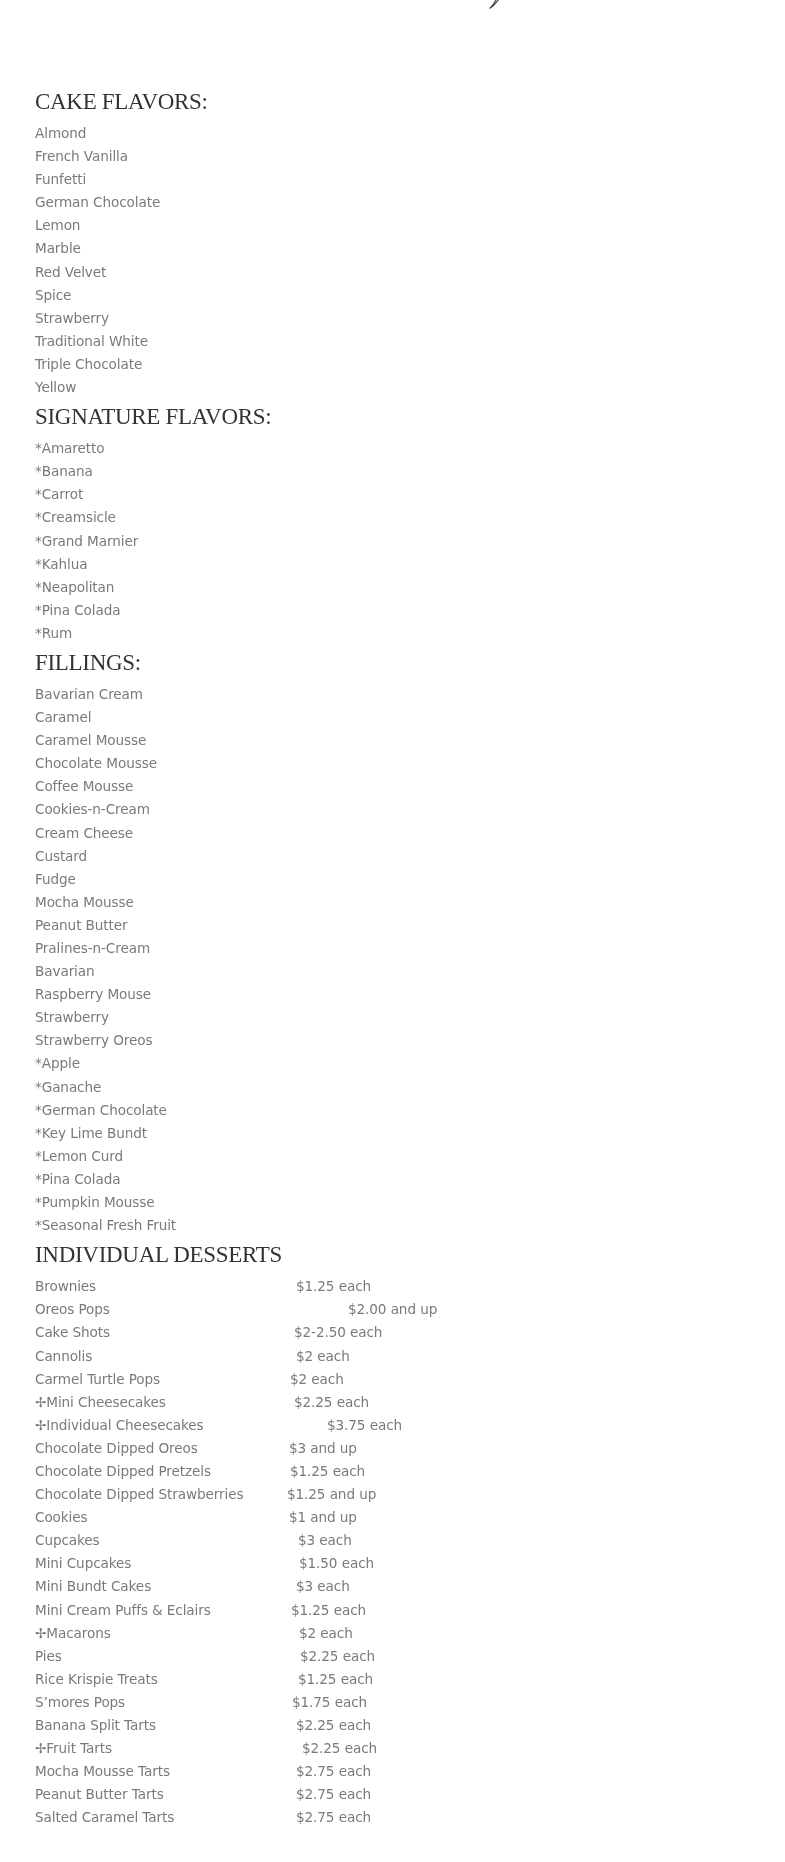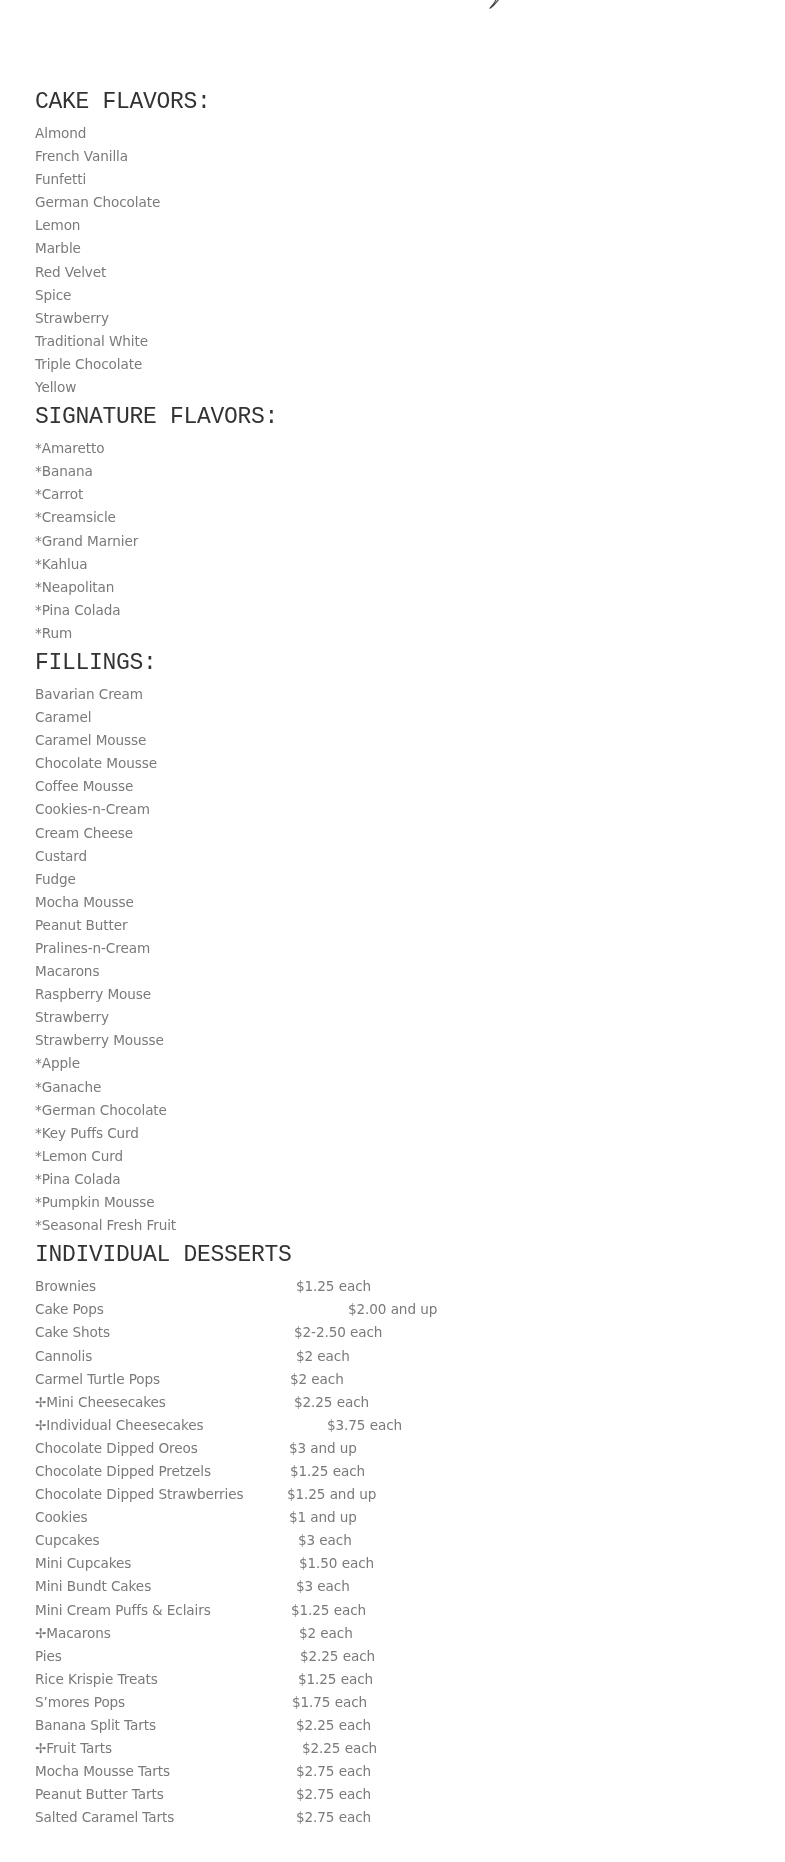--- a/index.html
+++ b/index.html
@@ -1,19 +1,19 @@
 <!DOCTYPE html>
 <html><head>
   <meta charset="utf-8">
   <style>
     html, body { margin: 0; padding: 0; background: #ffffff; }
     body { width: 785px; height: 1862px; overflow: hidden; position: relative; font-family: "DejaVu Sans", sans-serif; }
     .title-tail { position: absolute; left: 0; top: -30px; width: 785px; height: 40px; }
     .content { position: absolute; left: 35px; top: 84px; width: 720px; }
-    h2 { margin: 0; font-weight: 400; font-size: 23px; color: #333333; letter-spacing: -0.3px; line-height: 36px; height: 38px; font-family: Liberation Mono, monospace; }
+    h2 { margin: 0; font-weight: 400; font-size: 23px; color: #333333; letter-spacing: -0.3px; line-height: 36px; height: 38px; font-family: Liberation Serif, serif; }
     ul { list-style: none; margin: 0; padding: 0; }
     li { font-size: 13.6px; color: #7a7a7a; line-height: 23.1px; height: 23.1px; white-space: nowrap; position: relative; letter-spacing: -0.1px; }
     .price { position: absolute; top: 0; }
   </style>
 </head>
 <body>
 
 <svg class="title-tail" viewBox="0 -30 785 40">
   <path d="M318 -2 q2 2 3 0" stroke="#444" stroke-width="1.2" fill="none"></path>
   <path d="M505 -8 q-10 12 -12 14 q-5 4 -2 1 q6 -6 10 -20" stroke="#444" stroke-width="1.1" fill="none"></path>
@@ -59,39 +59,39 @@
         <li>Caramel Mousse</li>
         <li>Chocolate Mousse</li>
         <li>Coffee Mousse</li>
         <li>Cookies-n-Cream</li>
         <li>Cream Cheese</li>
         <li>Custard</li>
         <li>Fudge</li>
         <li>Mocha Mousse</li>
         <li>Peanut Butter</li>
         <li>Pralines-n-Cream</li>
-        <li>Macarons</li>
+        <li>Bavarian</li>
         <li>Raspberry Mouse</li>
         <li>Strawberry</li>
-        <li>Strawberry Mousse</li>
+        <li>Strawberry Oreos</li>
         <li>*Apple</li>
         <li>*Ganache</li>
         <li>*German Chocolate</li>
-        <li>*Key Puffs Curd</li>
+        <li>*Key Lime Bundt</li>
         <li>*Lemon Curd</li>
         <li>*Pina Colada</li>
         <li>*Pumpkin Mousse</li>
         <li>*Seasonal Fresh Fruit</li>
       </ul>
   </section>
   <section>
     <h2>INDIVIDUAL DESSERTS</h2>
     <ul id="dessert-list">
         <li><span>Brownies</span><span class="price" style="left: 261px;">$1.25 each</span></li>
-        <li><span>Cake Pops</span><span class="price" style="left: 267px; margin-left: 46px;">$2.00 and up</span></li>
+        <li><span>Oreos Pops</span><span class="price" style="left: 267px; margin-left: 46px;">$2.00 and up</span></li>
         <li><span>Cake Shots</span><span class="price" style="left: 259px;">$2-2.50 each</span></li>
         <li><span>Cannolis</span><span class="price" style="left: 261px;">$2 each</span></li>
         <li><span>Carmel Turtle Pops</span><span class="price" style="left: 255px;">$2 each</span></li>
         <li><span>✢Mini Cheesecakes</span><span class="price" style="left: 259px;">$2.25 each</span></li>
         <li><span>✢Individual Cheesecakes</span><span class="price" style="left: 256px; margin-left: 36px;">$3.75 each</span></li>
         <li><span>Chocolate Dipped Oreos</span><span class="price" style="left: 254px;">$3 and up</span></li>
         <li><span>Chocolate Dipped Pretzels</span><span class="price" style="left: 255px;">$1.25 each</span></li>
         <li><span>Chocolate Dipped Strawberries</span><span class="price" style="left: 252px;">$1.25 and up</span></li>
         <li><span>Cookies</span><span class="price" style="left: 254px;">$1 and up</span></li>
         <li><span>Cupcakes</span><span class="price" style="left: 263px;">$3 each</span></li>

